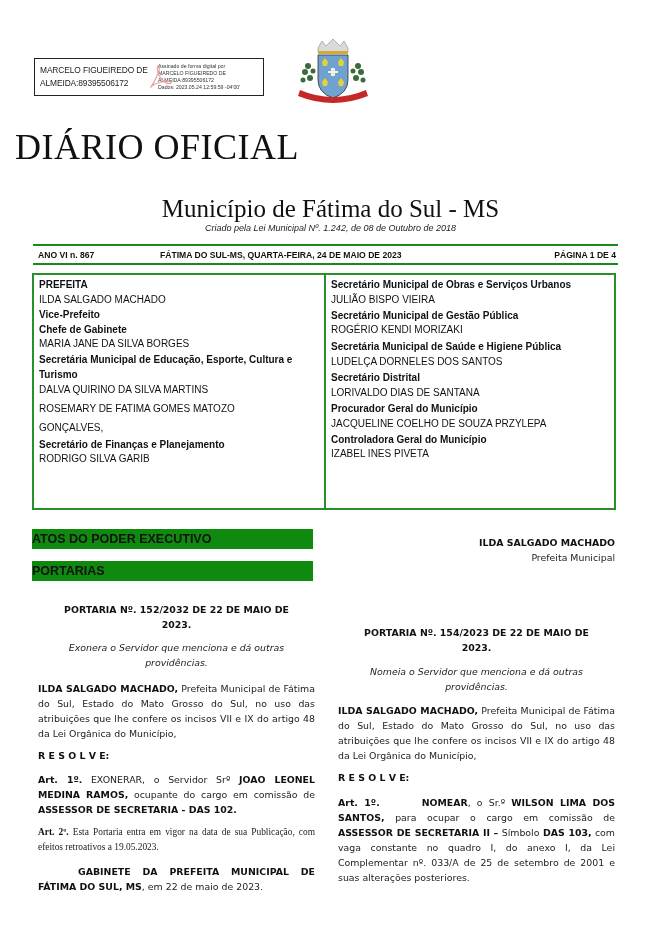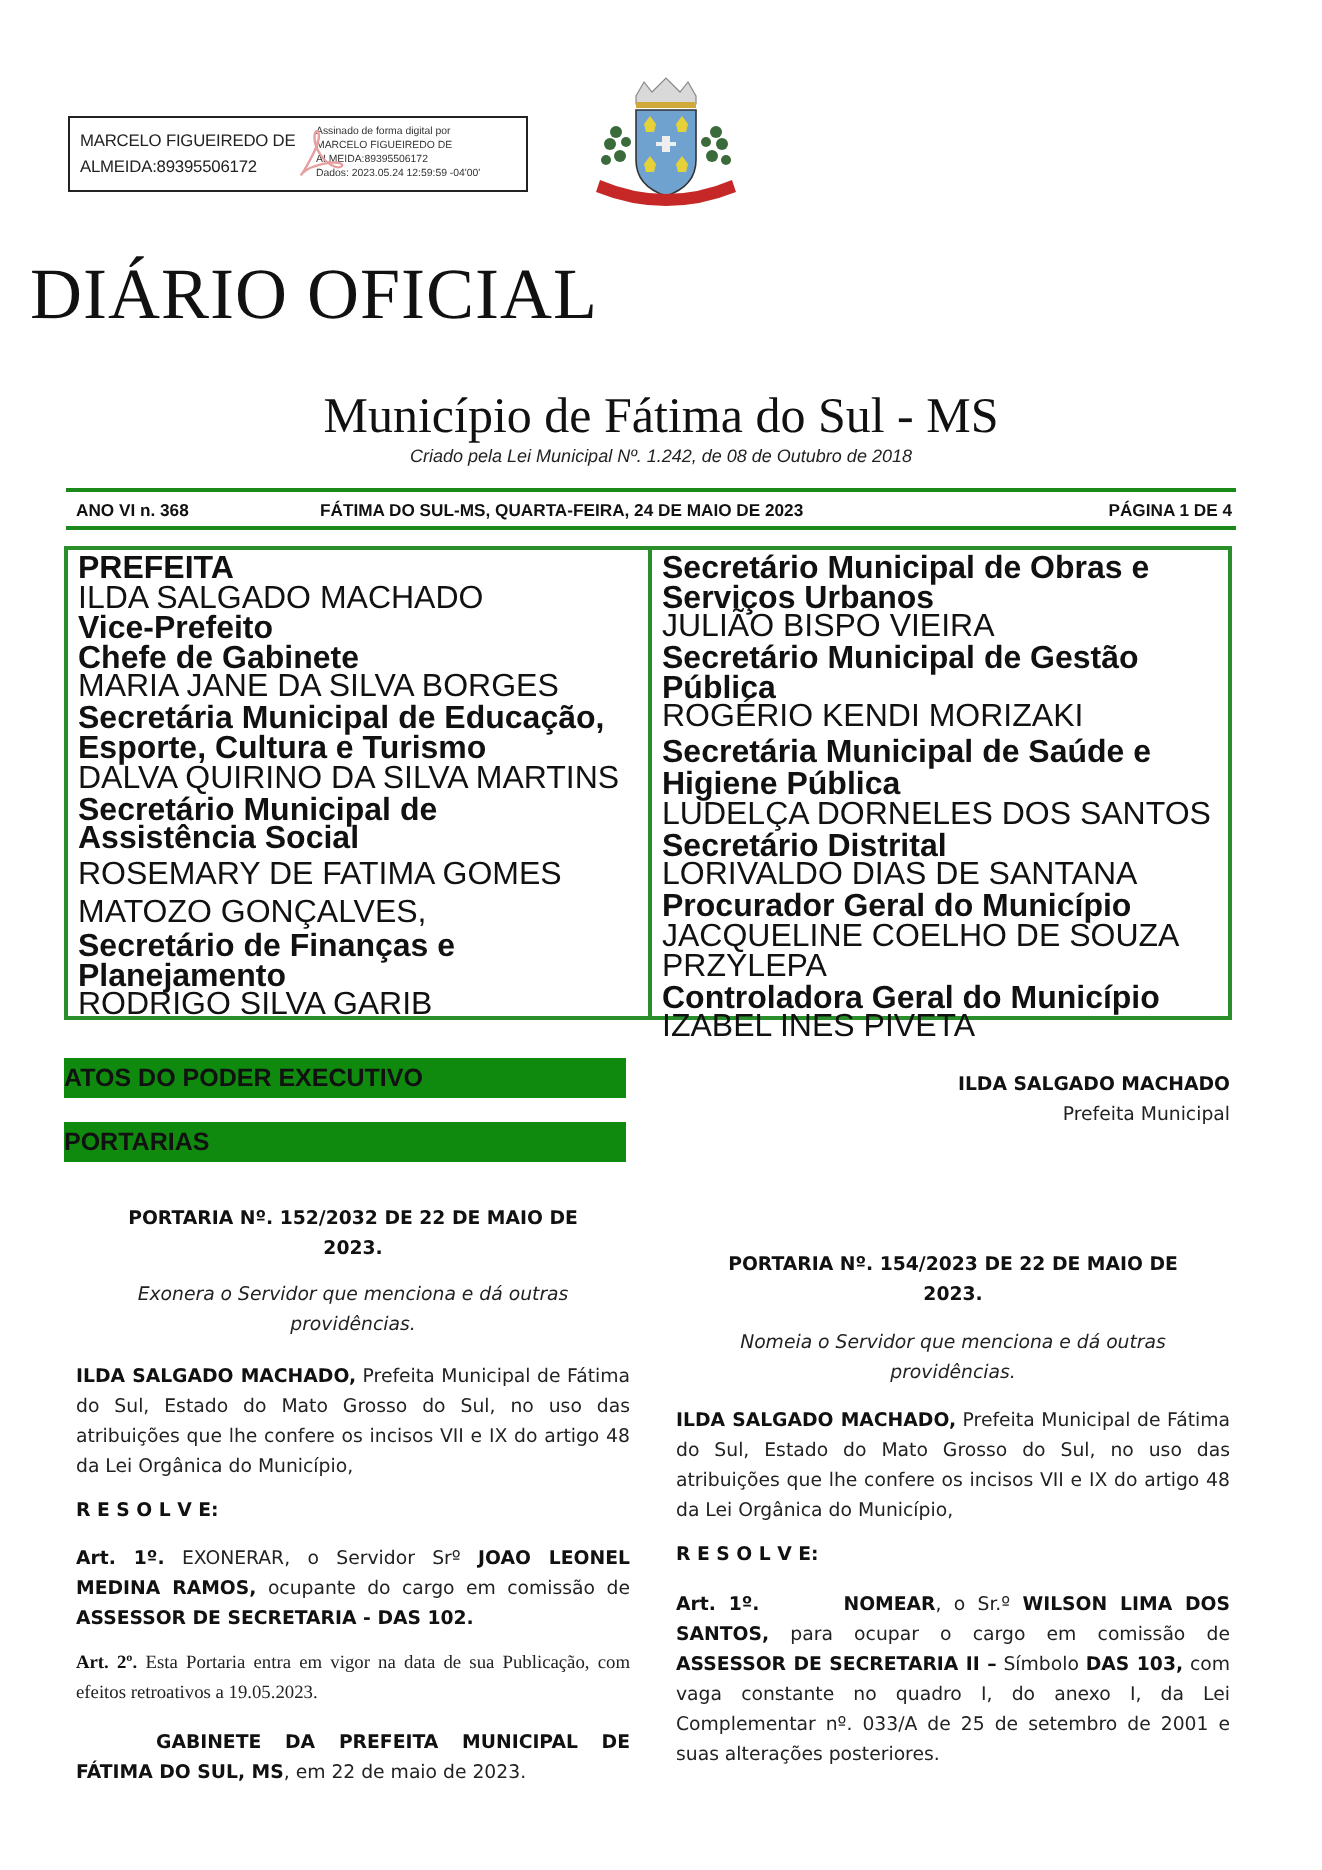--- a/index.html
+++ b/index.html
@@ -14,21 +14,21 @@
   .crest { left:288px; top:38px; width:90px; height:70px; }
   .title { left:0; width:661px; top:118px; font-family:"Liberation Serif", serif; font-size:36px; line-height:58px; color:#111; letter-spacing:0.5px;padding-left:15px; }
   .subtitle { left:0; width:661px; top:178px; text-align:center; font-family:"Liberation Serif", serif; font-size:25px; line-height:30px; color:#111;margin-top:16px; }
   .created { left:0; width:661px; top:223px; text-align:center; font-size:9px; color:#222;font-style:italic; }
   .hline { left:33px; width:585px; height:2px; background:#1b8a1b; }
   .issue { left:38px; width:578px; top:250px; font-size:8.6px; font-weight:bold; display:flex; justify-content:space-between; color:#111; }
   .issue .mid { position:absolute; left:122px; }
   
   .staff { left:32px; top:273px; width:584px; height:237px; border:2px solid #2a8f2a; box-sizing:border-box; }
   .staff .divider { position:absolute; left:290px; top:0; bottom:0; width:2px; background:#2a8f2a; }
-  .col { position:absolute; top:3px; font-size:16px; line-height:14.6px; }
+  .col { position:absolute; top:3px; font-size:10px; line-height:14.6px; }
   .col.left { left:5px; width:280px; }
   .col.right { left:297px; width:280px; }
   .col .role { font-weight:bold; margin-top:0; }
   .col .name { margin-bottom:1px; }
   .col .name.gap { margin-bottom:1.5px; }
   
   .gbar { left:32px; width:281px; height:20px; background:#0f8a0f; color:#111; font-weight:bold; font-size:12.5px; text-align:left; line-height:20px; }
   
   .doc { font-family:"DejaVu Sans", sans-serif; font-size:9.4px; line-height:15px; color:#222; }
   .ctr { text-align:center; }
@@ -86,37 +86,36 @@
 
   <path d="M12 52 Q45 66 78 52 L80 58 Q45 72 10 58 Z" fill="#c62828"></path>
 </svg>
 
 <div class="abs title">DIÁRIO OFICIAL</div>
 <div class="abs subtitle">Município de Fátima do Sul - MS</div>
 <div class="abs created">Criado pela Lei Municipal Nº. 1.242, de 08 de Outubro de 2018</div>
 
 <div class="abs hline" style="top:244px;"></div>
 <div class="abs issue">
-  <span>ANO VI n. 368</span>
+  <span>ANO VI n. 867</span>
   <span class="mid">FÁTIMA DO SUL-MS, QUARTA-FEIRA, 24 DE MAIO DE 2023</span>
   <span>PÁGINA 1 DE 4</span>
 </div>
 <div class="abs hline" style="top:263px;"></div>
 
 <div class="abs staff">
   <div class="divider"></div>
   <div class="col left">
     <div class="role">PREFEITA</div>
     <div class="name">ILDA SALGADO MACHADO</div>
     <div class="role">Vice-Prefeito</div>
     <div class="role">Chefe de Gabinete</div>
     <div class="name gap">MARIA JANE DA SILVA BORGES</div>
     <div class="role" style="width:272px;">Secretária Municipal de Educação, Esporte, Cultura e Turismo</div>
     <div class="name gap">DALVA QUIRINO DA SILVA MARTINS</div>
-    <div class="role" style="width:220px;">Secretário Municipal de Assistência Social</div>
     <div class="name" style="width:260px; line-height:19px;">ROSEMARY DE FATIMA GOMES MATOZO GONÇALVES,</div>
     <div class="role">Secretário de Finanças e Planejamento</div>
     <div class="name">RODRIGO SILVA GARIB</div>
   </div>
   <div class="col right">
     <div class="role" style="width:250px;">Secretário Municipal de Obras e Serviços Urbanos</div>
     <div class="name gap">JULIÃO BISPO VIEIRA</div>
     <div class="role">Secretário Municipal de Gestão Pública</div>
     <div class="name gap">ROGÉRIO KENDI MORIZAKI</div>
     <div class="role" style="width:250px; line-height:16px;">Secretária Municipal de Saúde e Higiene Pública</div>

